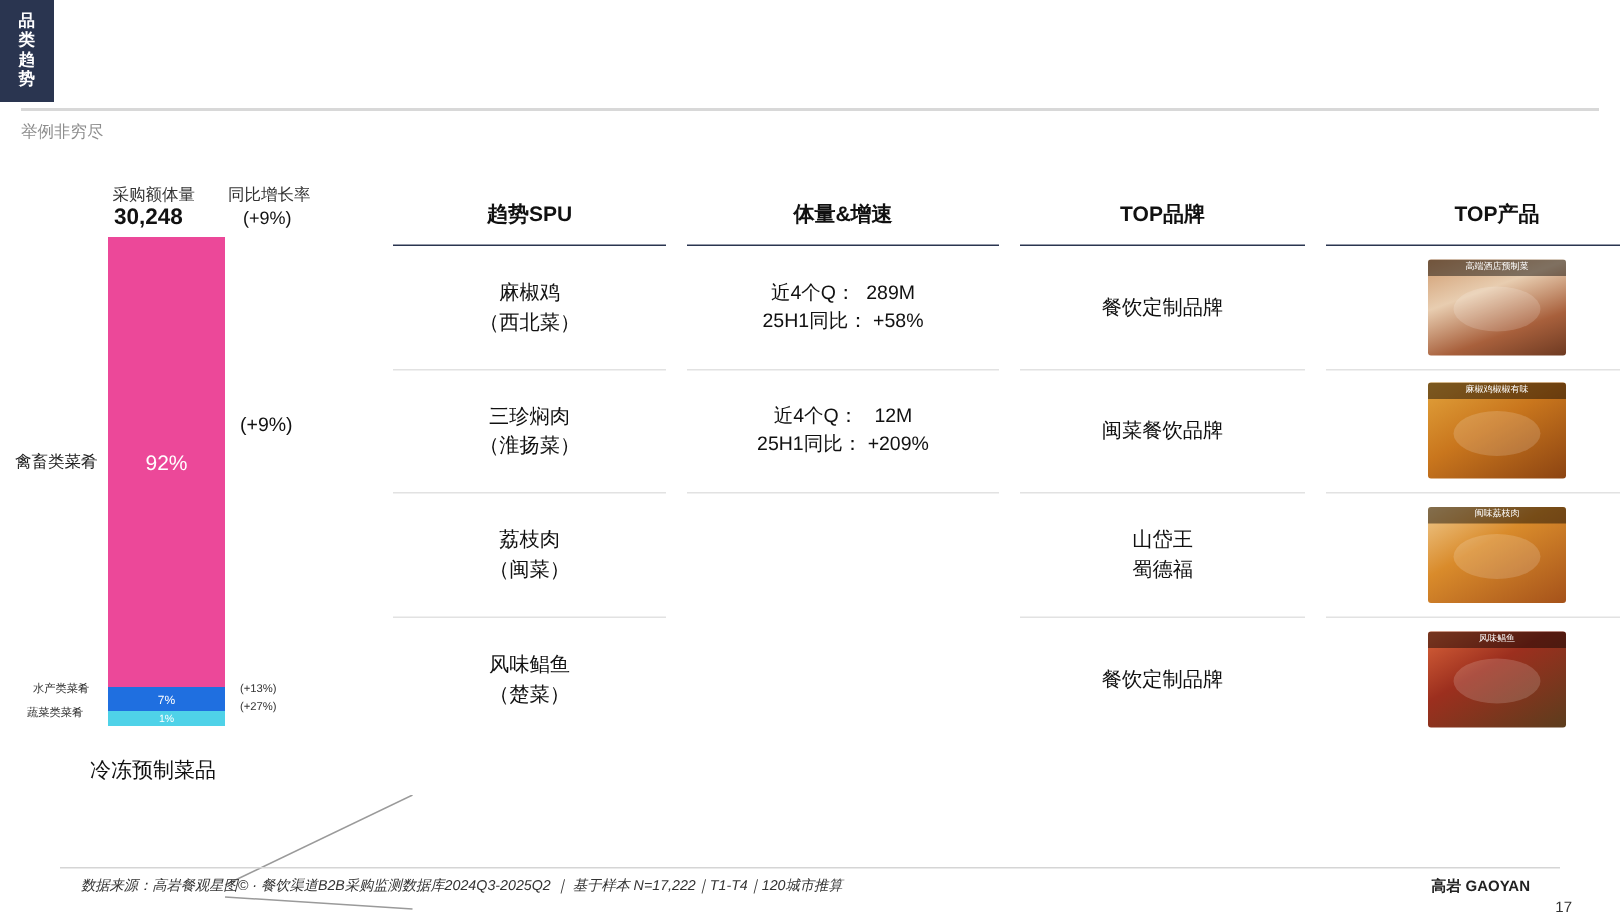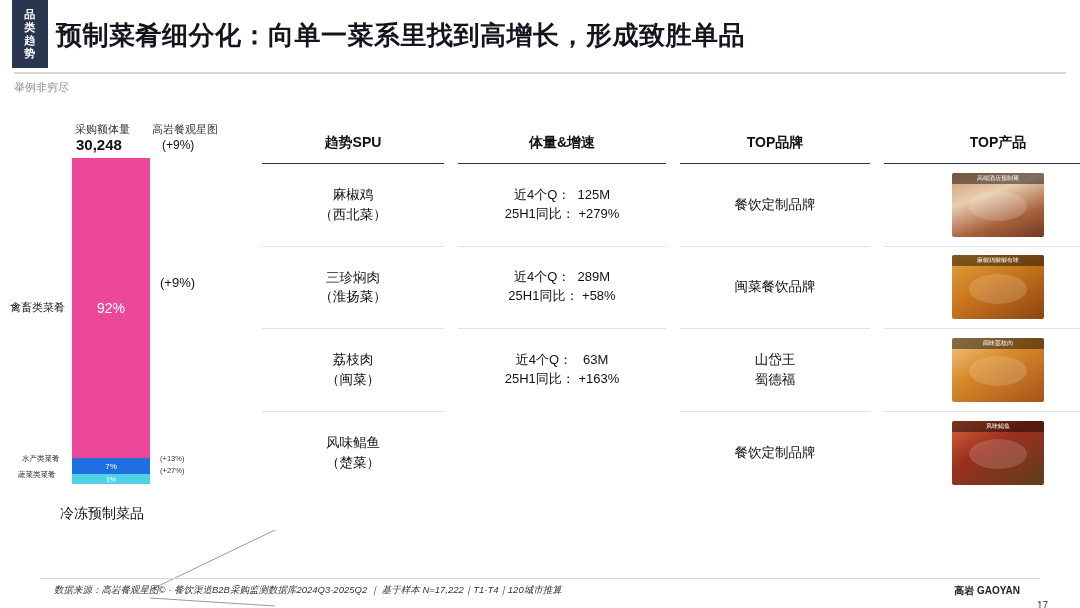--- a/index.html
+++ b/index.html
@@ -17,21 +17,20 @@
   }
   
   .side-tab {
     position: absolute;
     left: 0; top: 0;
     width: 36px; height: 68px;
     background: #2a3550;
     display: flex;
     align-items: center;
     justify-content: center;
-    margin-left: 12px;
   }
   .side-tab-text {
     color: #ffffff;
     font-size: 11px;
     line-height: 13px;
     letter-spacing: 0.5px;
     text-align: center;
     font-weight: bold;
     width: 22px;
   }
@@ -230,27 +229,26 @@
 </style>
 </head>
 <body>
 
 <div class="slide">
 
   <div class="side-tab">
     <div class="side-tab-text">品类趋势</div>
   </div>
 
-  <div class="title">预制菜肴细分化：向单一菜系里找到高增长，形成致胜单品</div>
   <div class="title-rule"></div>
   <div class="subnote">举例非穷尽</div>
 
   <div class="chart-area">
     <div class="lbl-axis-title lbl-col1">采购额体量</div>
-    <div class="lbl-axis-title lbl-col2">高岩餐观星图</div>
+    <div class="lbl-axis-title lbl-col2">同比增长率</div>
     <div class="lbl-total">30,248</div>
     <div class="lbl-growth-top">(+9%)</div>
     <div class="lbl-growth-mid">(+9%)</div>
 
     <div class="bar-stack">
       <div class="seg-main">92%</div>
       <div class="seg-blue">7%</div>
       <div class="seg-cyan">1%</div>
     </div>
 
@@ -286,30 +284,26 @@
       </div>
       <div class="cell last">
         <div>风味鲳鱼</div>
         <div>（楚菜）</div>
       </div>
     </div>
 
     <div class="col">
       <div class="col-head">体量&amp;增速</div>
       <div class="cell">
-        <div class="cell-metric">近4个Q：  125M</div>
-        <div class="cell-metric">25H1同比： +279%</div>
-      </div>
-      <div class="cell">
         <div class="cell-metric">近4个Q：  289M</div>
         <div class="cell-metric">25H1同比： +58%</div>
       </div>
-      <div class="cell last">
-        <div class="cell-metric">近4个Q：   63M</div>
-        <div class="cell-metric">25H1同比： +163%</div>
+      <div class="cell">
+        <div class="cell-metric">近4个Q：   12M</div>
+        <div class="cell-metric">25H1同比： +209%</div>
       </div>
     </div>
 
     <div class="col">
       <div class="col-head">TOP品牌</div>
       <div class="cell">
         <div>餐饮定制品牌</div>
       </div>
       <div class="cell">
         <div>闽菜餐饮品牌</div>

